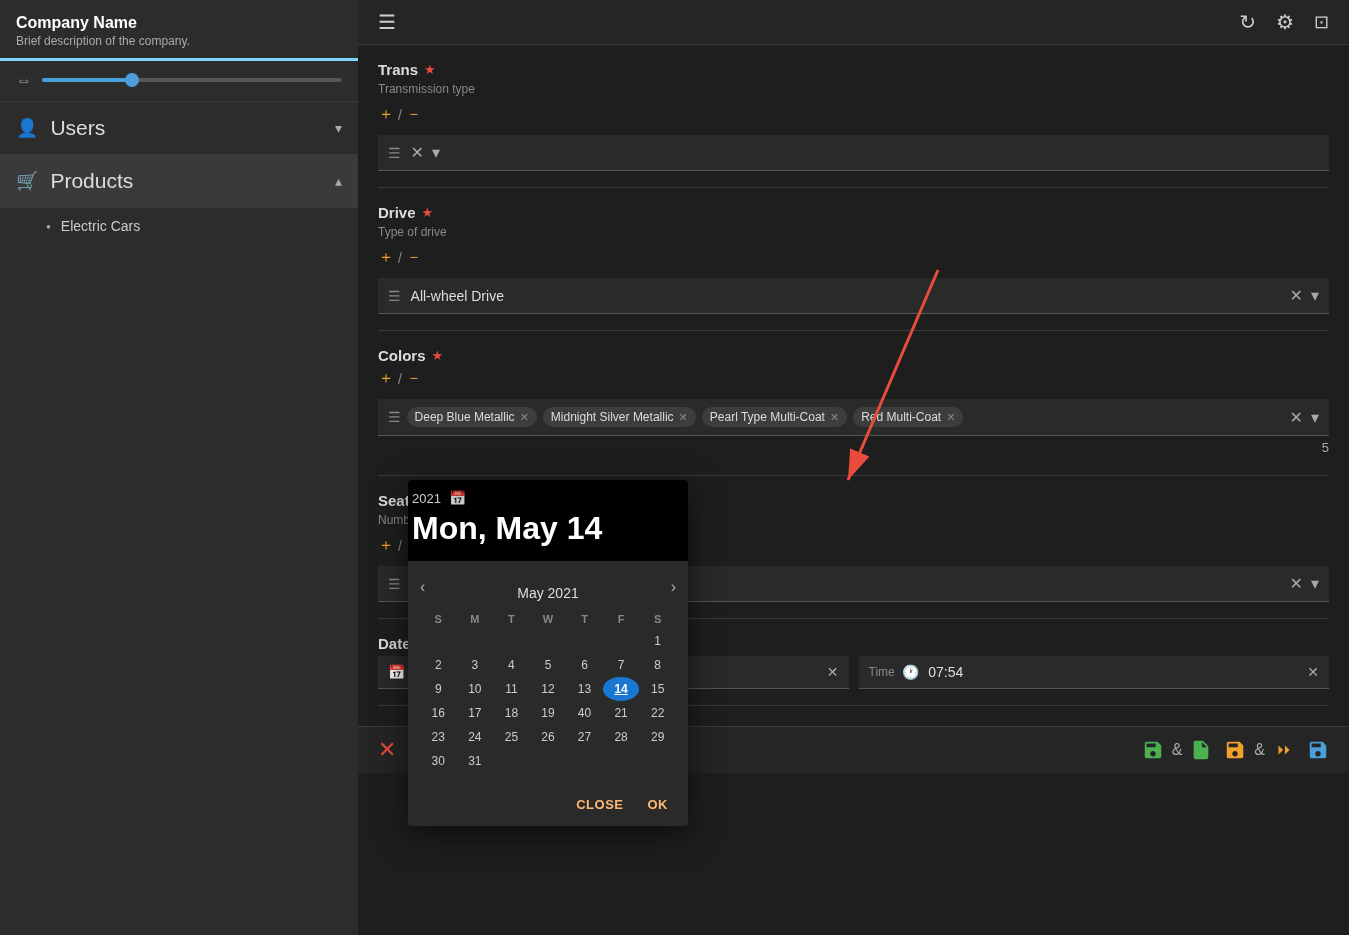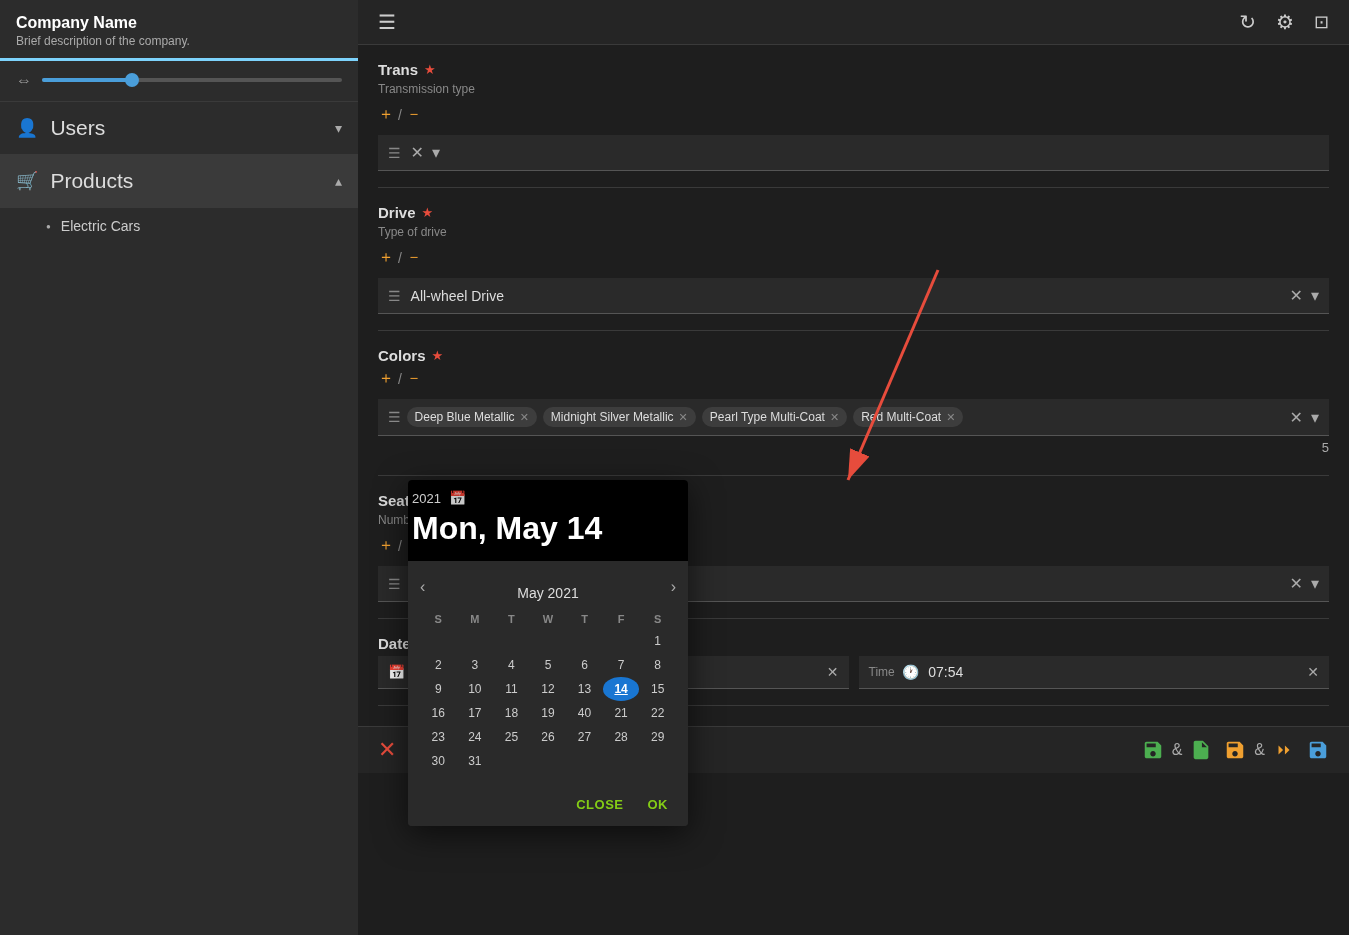--- a/index.html
+++ b/index.html
@@ -335,21 +335,21 @@
     .cal-footer {
       display: flex;
       justify-content: flex-end;
       gap: 8px;
       padding: 8px 12px 10px;
       background: #2a2a2a;
     }
     .cal-btn {
       background: none;
       border: none;
-      color: #84cc16;
+      color: #fdba74;
       font-size: 13px;
       font-weight: 600;
       cursor: pointer;
       padding: 4px 8px;
       letter-spacing: 0.5px;
     }
 
     
     .red-arrow-svg {
       position: absolute;

